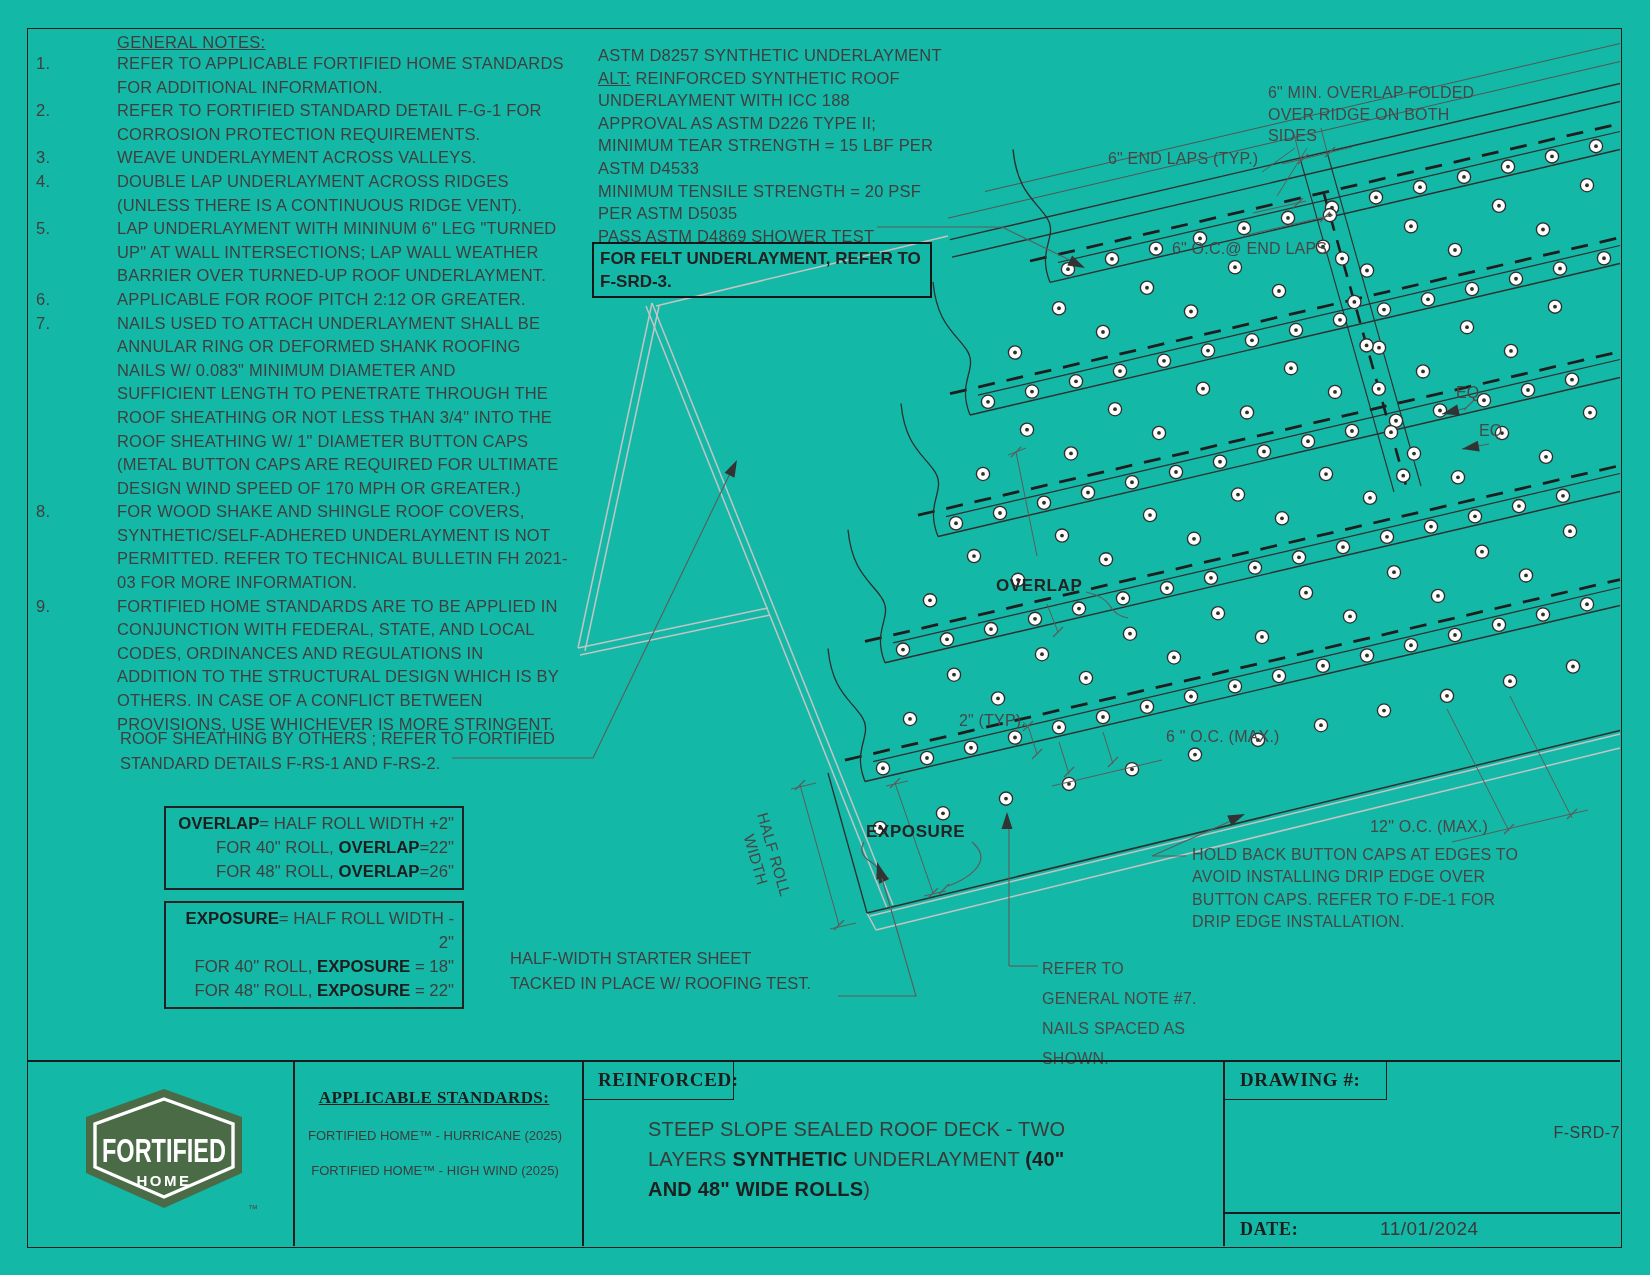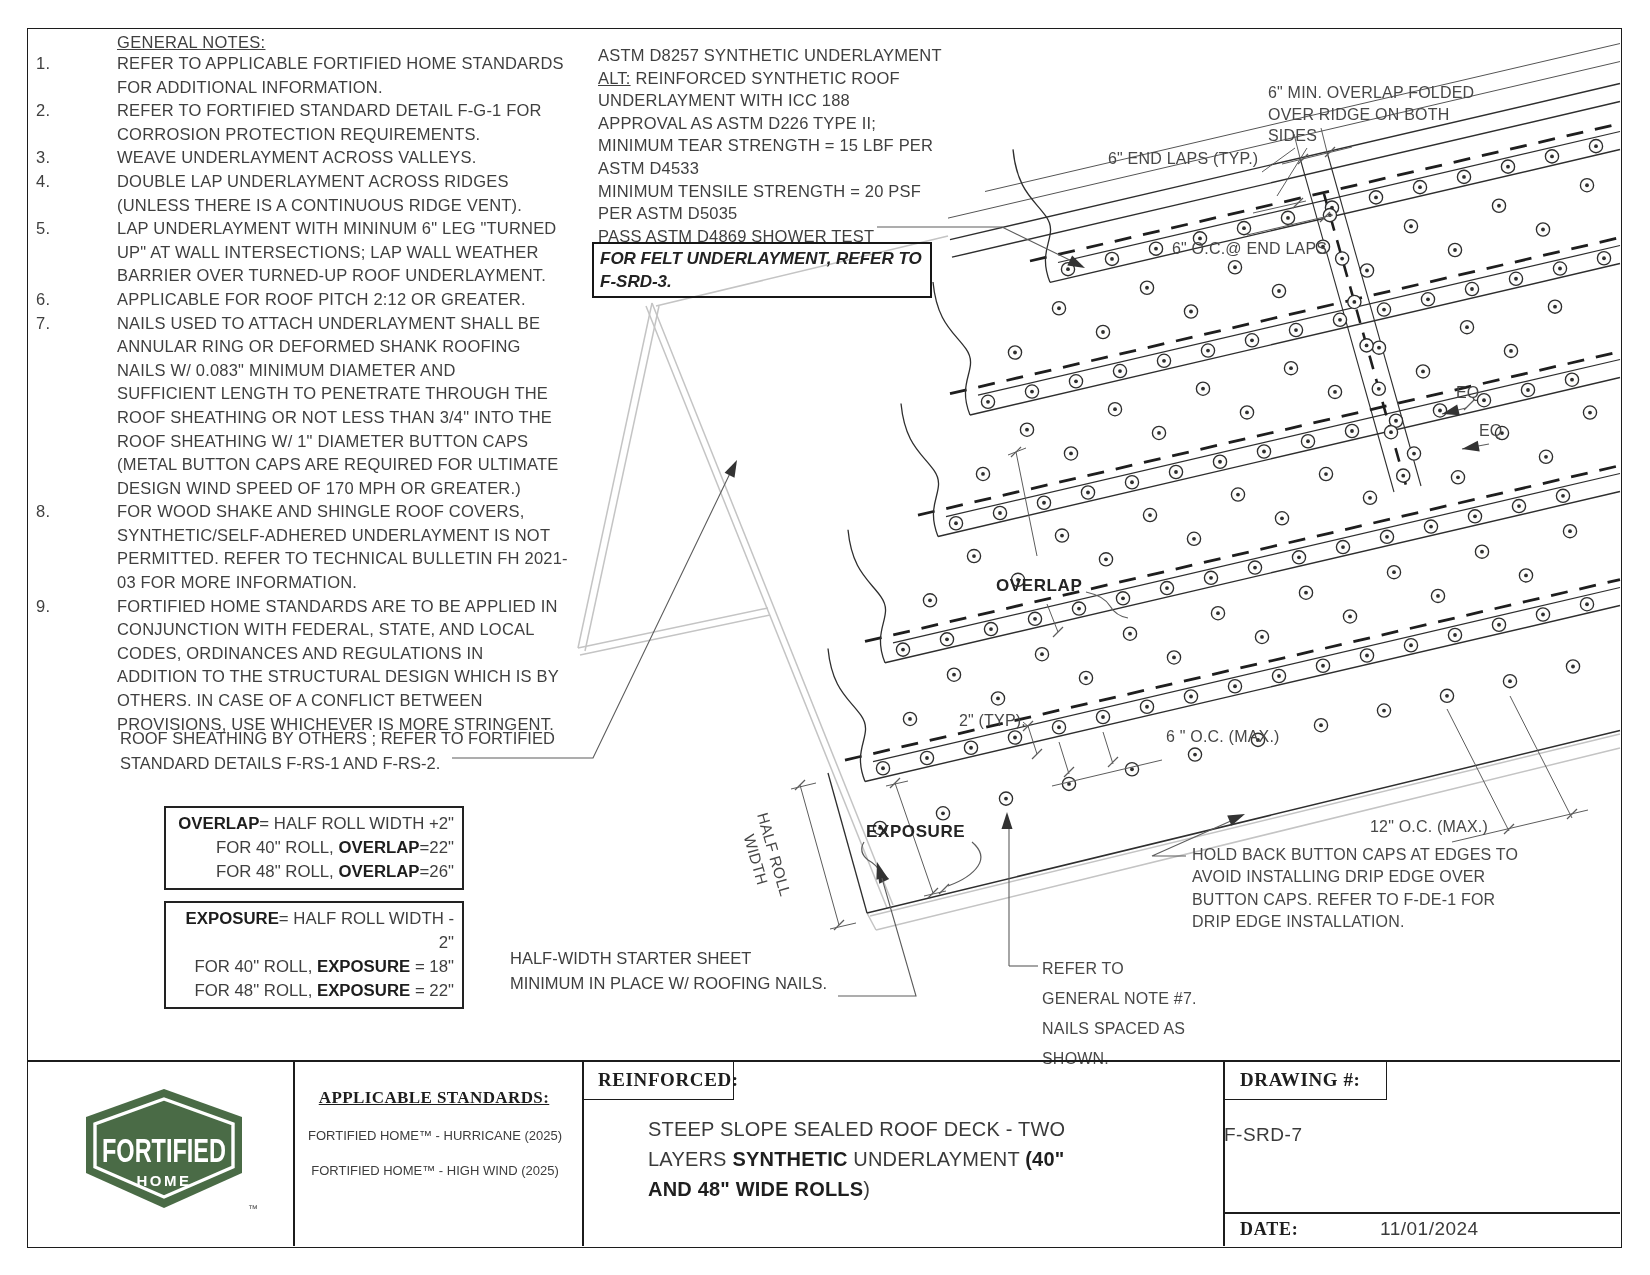--- a/index.html
+++ b/index.html
@@ -1,29 +1,29 @@
 <!DOCTYPE html>
 <html><head>
 <meta charset="utf-8">
 <style>
   html,body{margin:0;padding:0;background:#e8e8e8;}
-  #page{position:relative;width:1650px;height:1275px;background:#ffffff;overflow:hidden;
+  #page{position:relative;width:1650px;height:1275px;background:#14b8a6;overflow:hidden;
         font-family:"Liberation Sans",sans-serif;color:#3f3f3f;}
   .abs{position:absolute;}
   #border{left:27px;top:28px;width:1593px;height:1218px;border:1.6px solid #1c1c1c;}
   svg{position:absolute;left:0;top:0;}
   .notes{left:36px;top:52px;width:545px;font-size:16.5px;line-height:23.6px;letter-spacing:.2px;}
   .note-row{display:flex;}
   .note-num{width:81px;flex:none;}
   .pre{white-space:pre-line;}
   .heading{left:117px;top:33px;font-size:16.5px;text-decoration:underline;letter-spacing:.3px;}
   .astm{left:598px;top:44px;font-size:16.5px;line-height:22.6px;letter-spacing:.2px;}
   .u{text-decoration:underline;}
   .feltbox{left:592px;top:242px;width:324px;border:2.6px solid #161616;padding:3px 6px;
-           font-size:17px;font-weight:bold;color:#222;line-height:23px;font-style:italic;}
+           font-size:17px;font-weight:bold;color:#222;line-height:23px;}
   .sheathing{left:120px;top:726px;font-size:16.5px;line-height:24.5px;}
   .fbox{border:2.2px solid #222;text-align:right;font-size:16.8px;line-height:24px;padding:4px 8px;}
   .fbox b{color:#1d1d1d;}
   #overlapbox{left:164px;top:806px;width:280px;}
   #exposurebox{left:164px;top:901px;width:280px;}
   .ann{font-size:16px;color:#474747;letter-spacing:.2px;line-height:21.5px;}
   .bold-lab{font-size:17px;font-weight:bold;color:#242424;letter-spacing:.6px;}
   .starter{left:510px;top:946px;font-size:16.5px;line-height:25px;}
   .rot{transform:rotate(74deg);text-align:center;line-height:19px;}
   
@@ -547,21 +547,21 @@
     <div><span>FOR 40" ROLL, </span><b>OVERLAP</b><span>=22"</span></div>
     <div><span>FOR 48" ROLL, </span><b>OVERLAP</b><span>=26"</span></div>
   </div>
   <div class="abs fbox" id="exposurebox">
     <div><b>EXPOSURE</b><span>= HALF ROLL WIDTH - 2"</span></div>
     <div><span>FOR 40" ROLL, </span><b>EXPOSURE</b><span> = 18"</span></div>
     <div><span>FOR 48" ROLL, </span><b>EXPOSURE</b><span> = 22"</span></div>
   </div>
 
   <div class="abs starter pre">HALF-WIDTH STARTER SHEET
-MINIMUM IN PLACE W/ ROOFING NAILS.</div>
+TACKED IN PLACE W/ ROOFING TEST.</div>
 
   <div class="abs ann pre" style="left:1268px;top:82px;width:240px;">6" MIN. OVERLAP FOLDED
 OVER RIDGE ON BOTH
 SIDES</div>
   <div class="abs ann" style="left:1108px;top:148px;">6" END LAPS (TYP.)</div>
   <div class="abs ann" style="left:1172px;top:238px;">6" O.C.@ END LAPS</div>
   <div class="abs ann" style="left:1456px;top:382px;">EQ</div>
   <div class="abs ann" style="left:1479px;top:420px;">EQ</div>
   <div class="abs bold-lab" style="left:996px;top:576px;">OVERLAP</div>
   <div class="abs ann" style="left:946px;top:710px;width:80px;text-align:right;">2" (TYP).</div>
@@ -600,18 +600,18 @@
   <div class="abs labelbox" style="left:583px;top:1061px;width:150px;height:38px;"></div>
   <div class="abs serif" style="left:598px;top:1069px;font-size:19px;letter-spacing:.6px;">REINFORCED:</div>
   <div class="abs desc" style="left:648px;top:1114px;width:480px;">
     <div><span>STEEP SLOPE SEALED ROOF DECK - TWO</span></div>
     <div><span>LAYERS </span><b>SYNTHETIC</b><span> UNDERLAYMENT </span><b>(40"</b></div>
     <div><b>AND 48" WIDE ROLLS</b><span>)</span></div>
   </div>
 
   <div class="abs labelbox" style="left:1224px;top:1061px;width:162px;height:38px;"></div>
   <div class="abs serif" style="left:1240px;top:1069px;font-size:19px;letter-spacing:.6px;">DRAWING #:</div>
-  <div class="abs" style="left:1224px;top:1124px;width:396px;text-align:left;font-size:19px;color:#3a3a3a;letter-spacing:.5px;">F-SRD-7</div>
+  <div class="abs" style="left:1224px;top:1124px;width:396px;text-align:right;font-size:16px;color:#3a3a3a;letter-spacing:.5px;">F-SRD-7</div>
 
   <div class="abs serif" style="left:1240px;top:1219px;font-size:18px;letter-spacing:.8px;">DATE:</div>
   <div class="abs" style="left:1380px;top:1218px;font-size:19px;color:#3a3a3a;letter-spacing:.5px;">11/01/2024</div>
 
 </div>
 
 </body></html>

